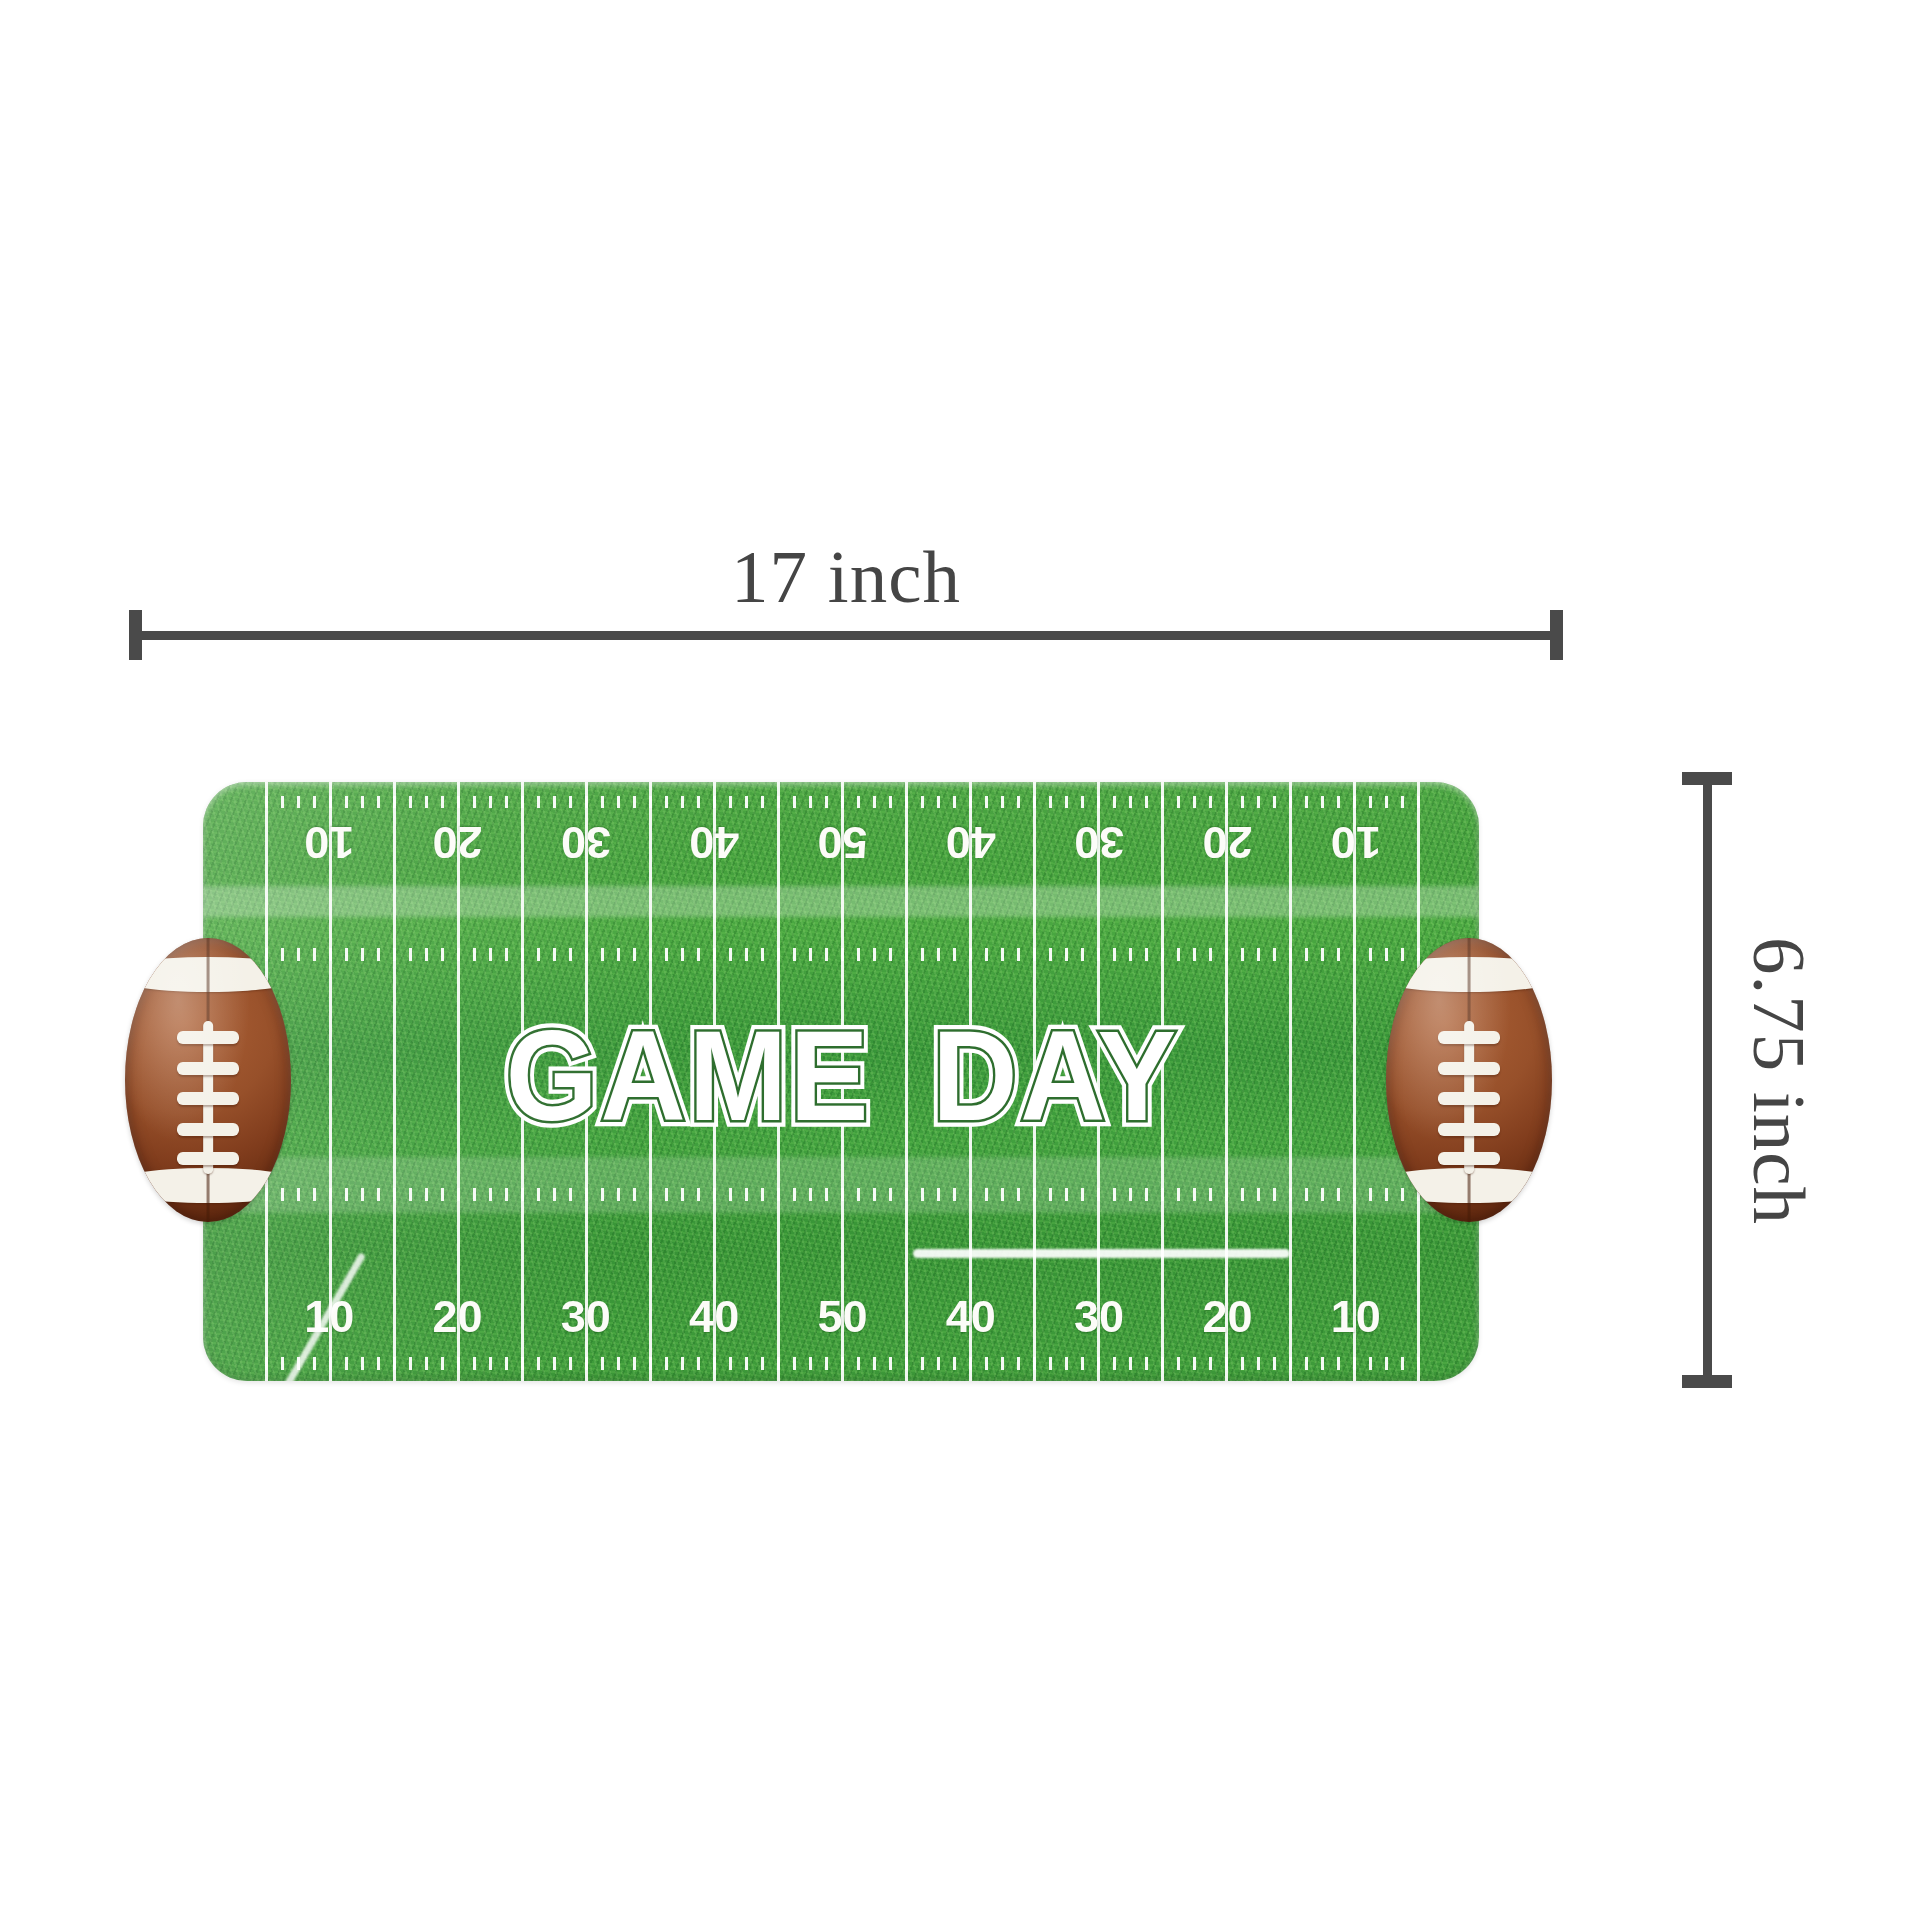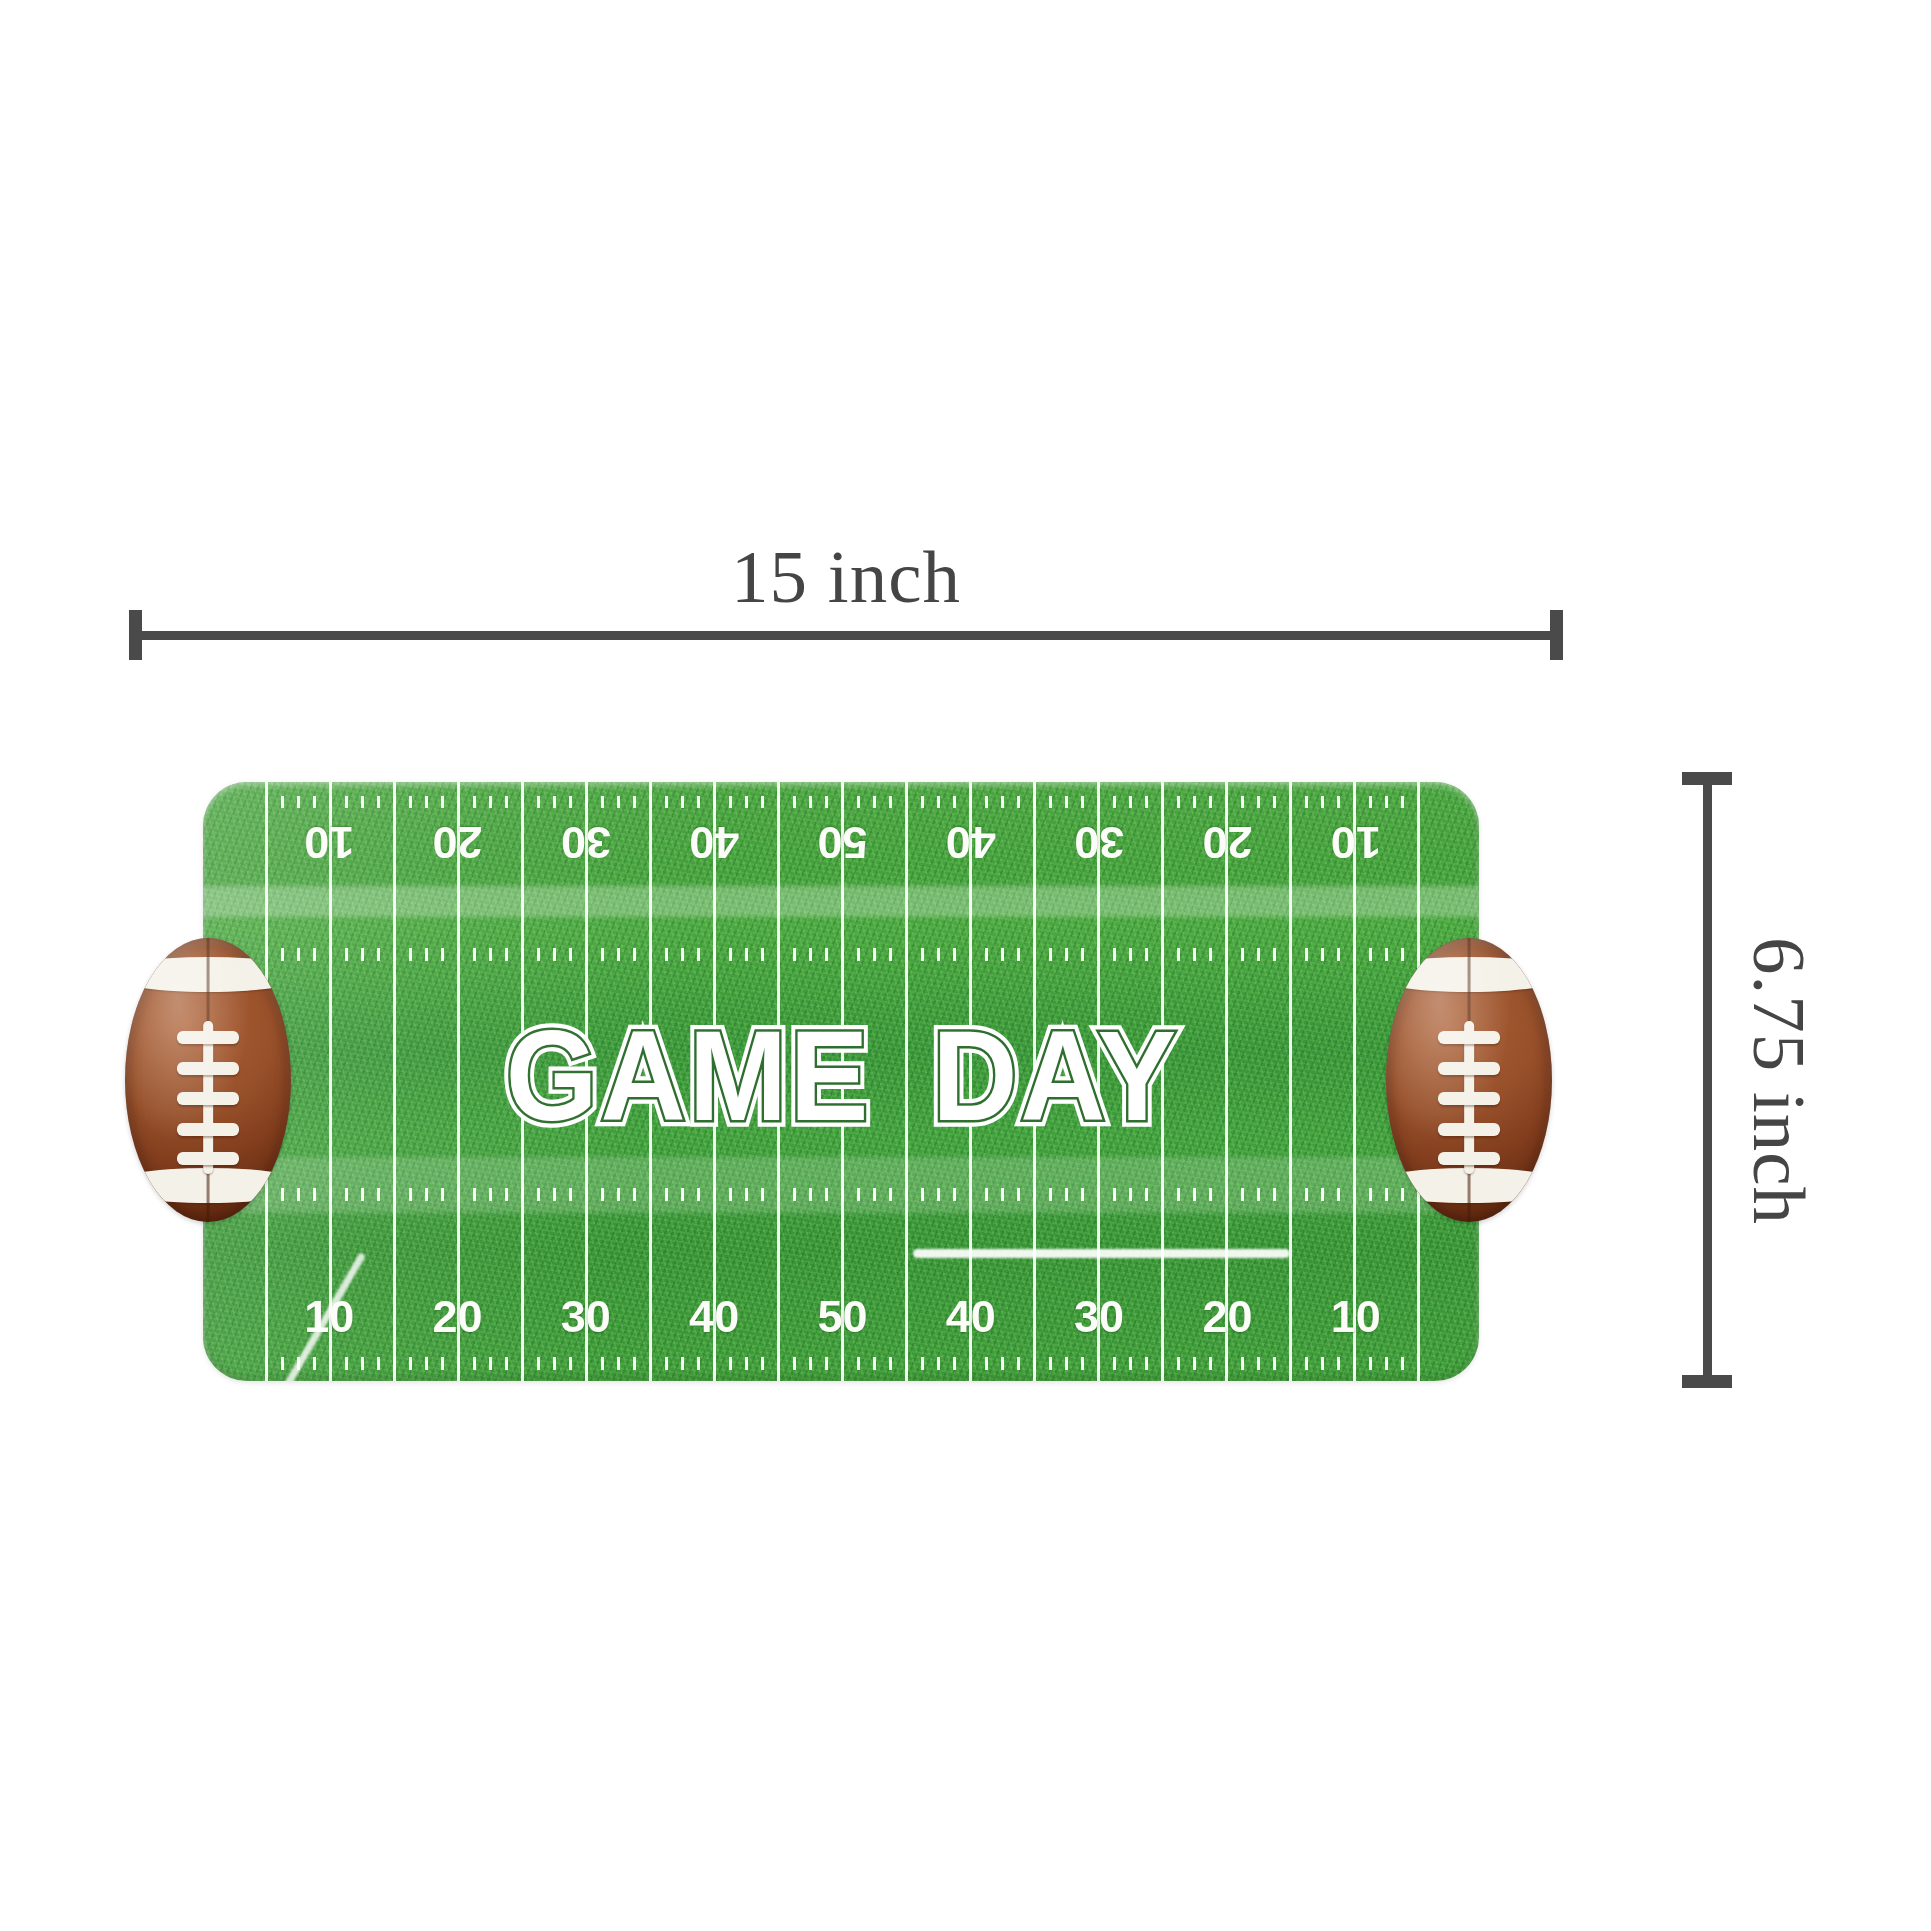--- a/index.html
+++ b/index.html
@@ -101,21 +101,21 @@
   .ball .lace{position:absolute;left:50%;width:62px;height:12.6px;background:#f4f1e8;border-radius:5.8px;transform:translateX(-50%);box-shadow:0 1.9px 1.9px rgba(60,20,0,0.35);}
   .ball .l1{top:93px;} .ball .l2{top:124px;} .ball .l3{top:154px;} .ball .l4{top:185px;} .ball .l5{top:214px;}
   .ball .glare{position:absolute;inset:0;border-radius:50%;background:radial-gradient(ellipse at 32% 22%, rgba(255,255,255,0.30) 0%, rgba(255,255,255,0) 45%);}
 </style>
 </head>
 <body>
 
 <div class="dim h-line"></div>
 <div class="dim h-cap left"></div>
 <div class="dim h-cap right"></div>
-<div class="dim-label width">15 inch</div>
+<div class="dim-label width">17 inch</div>
 
 <div class="dim v-line"></div>
 <div class="dim v-cap top"></div>
 <div class="dim v-cap bottom"></div>
 <div class="dim-label height">6.75 inch</div>
 
 <div class="tray">
   <div class="yard-lines"></div>
 
   <div class="hash-row r1"></div>

